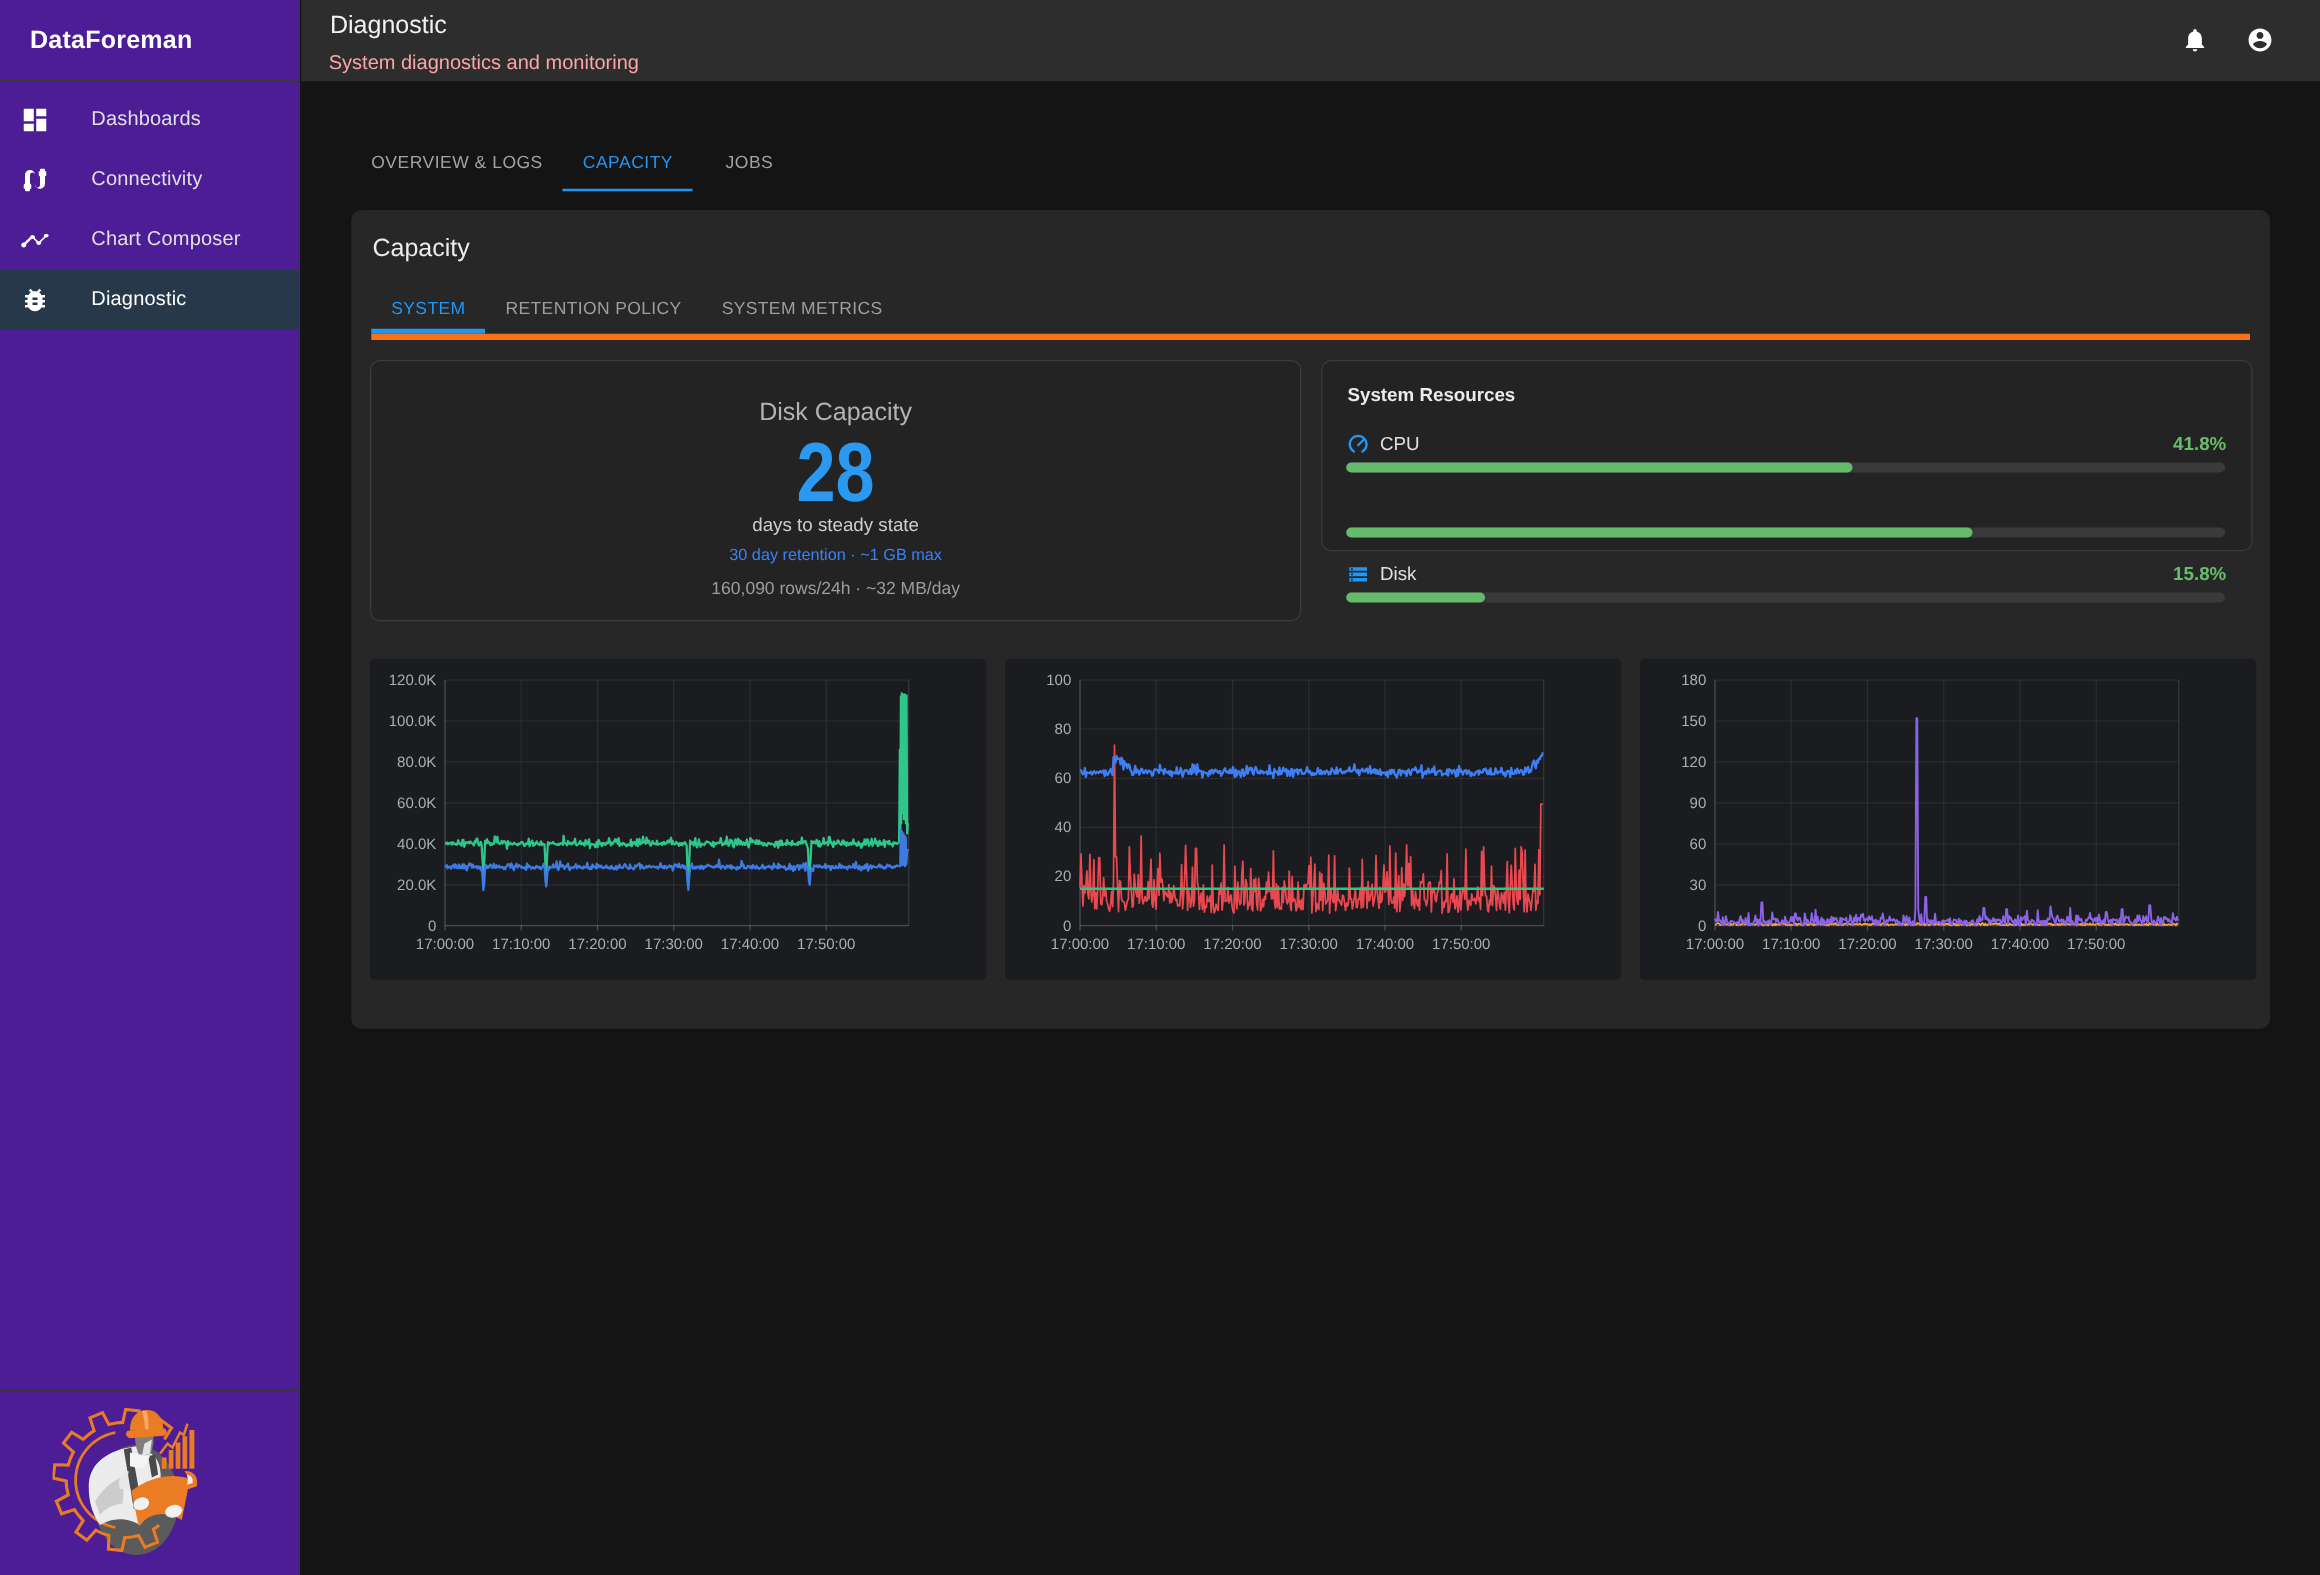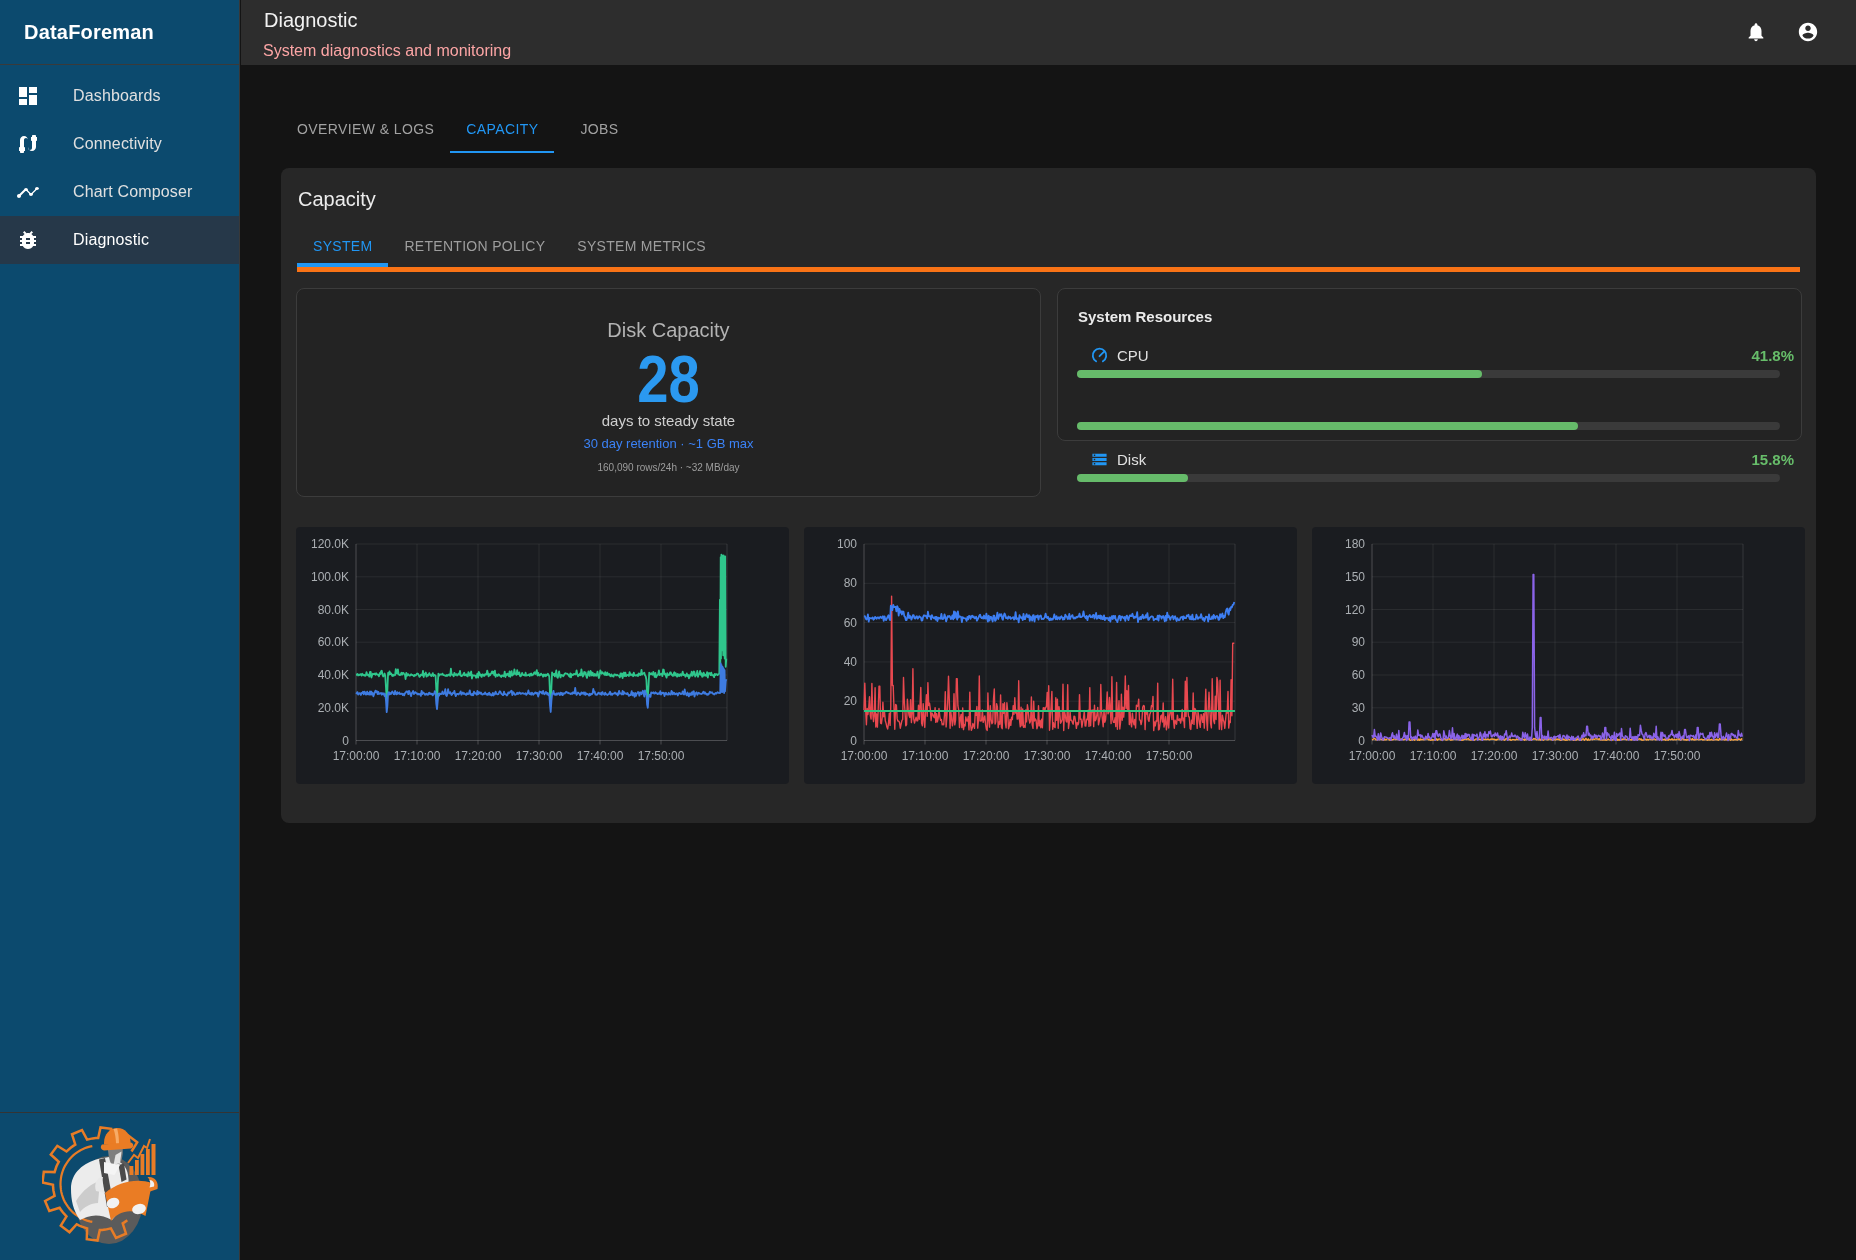--- a/index.html
+++ b/index.html
@@ -1,17 +1,17 @@
 <!DOCTYPE html>
 <html><head>
 <meta charset="utf-8">
 <style>
 * { margin:0; padding:0; box-sizing:border-box; }
 html,body { width:1856px; height:1260px; background:#141414; font-family:"Liberation Sans", sans-serif; overflow:hidden; }
-.sidebar { position:absolute; left:0; top:0; width:240px; height:1260px; background:#0c4a6e; border-right:1px solid #383838; }
+.sidebar { position:absolute; left:0; top:0; width:240px; height:1260px; background:#4c1d95; border-right:1px solid #383838; }
 .sb-header { height:65px; border-bottom:1px solid #3a3a3a; display:flex; align-items:center; padding-left:24px; }
 .sb-header span { color:#fff; font-size:20px; font-weight:bold; letter-spacing:0.2px; }
 .menu { padding-top:7px; }
 .mi { height:48px; display:flex; align-items:center; padding-left:16px; color:#e0e0e0; font-size:16px; letter-spacing:0.15px; }
 .mi svg { width:24px; height:24px; margin-right:33px; flex:none; }
 .mi.active { background:#263849; color:#fff; }
 .sb-foot { position:absolute; left:0; right:0; bottom:0; height:148px; border-top:1px solid #343434; }
 .topbar { position:absolute; left:241px; top:0; width:1615px; height:65px; background:#2d2d2d; }
 .topbar h1 { position:absolute; left:23px; top:9px; font-size:20px; font-weight:500; color:#f2f2f2; }
 .topbar .sub { position:absolute; left:22px; top:42px; font-size:16px; color:#fca5a5; }
@@ -26,23 +26,23 @@
 .stab { padding:0 16px; display:flex; align-items:center; font-size:14px; font-weight:500; letter-spacing:0.3px; color:#9e9e9e; position:relative; }
 .stab.active { color:#2196f3; }
 .stab.active::after { content:""; position:absolute; left:0; right:0; bottom:0px; height:4px; background:#2196f3; }
 .panel { position:absolute; background:#232323; border:1px solid #3c3c3c; border-radius:8px; }
 #disk-panel { left:15px; top:120px; width:745px; height:209px; text-align:center; }
 #res-panel { left:776px; top:120px; width:745px; height:153px; padding:20px; }
 .dc-label { margin-top:30px; font-size:20px; color:#b3b3b3; }
 .dc-big { margin-top:6px; font-size:67px; font-weight:700; color:#2b99f0; line-height:62px; transform:scale(0.839,1); }
 .dc-sub { font-size:15px; color:#cfcfcf; margin-top:2px; }
 .dc-s1 { font-size:13px; color:#3b82f6; margin-top:7px; }
-.dc-s2 { font-size:10px; color:#9d9d9d; margin-top:11px; }
+.dc-s2 { font-size:14px; color:#9d9d9d; margin-top:11px; }
 .res-title { position:absolute; left:20px; top:19px; font-size:15px; font-weight:700; color:#ebebeb; }
-.res-row { position:absolute; left:33px; width:703px; height:18px; display:flex; align-items:flex-end; }
+.res-row { position:absolute; left:20px; width:703px; height:18px; display:flex; align-items:flex-end; }
 .res-row svg { width:17px; height:17px; margin-right:9px; }
 .res-row .lab { font-size:15px; color:#e0e0e0; }
 .res-row .pct { margin-left:auto; font-size:15px; font-weight:700; color:#67bd6a; }
 .track { position:absolute; left:19px; width:703px; height:8px; background:#3a3a3a; border-radius:4px; }
 .fill { height:8px; background:#66bb6a; border-radius:4px; }
 .chart-row { position:absolute; left:15px; top:359px; width:1509px; display:flex; gap:15px; }
 .cpanel { width:493px; height:257px; background:#1a1c20; border-radius:4px; }
 .axlab { font-size:12px; fill:#abafb3; font-family:"Liberation Sans", sans-serif; }
 </style>
 </head>

